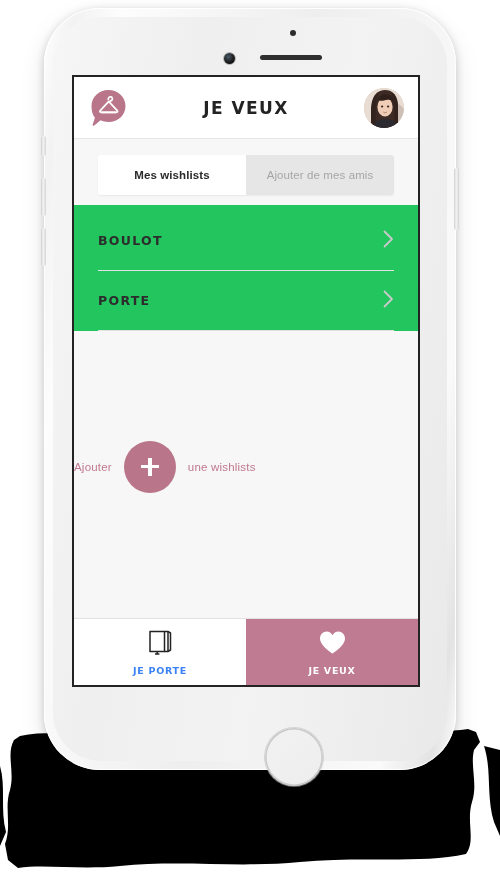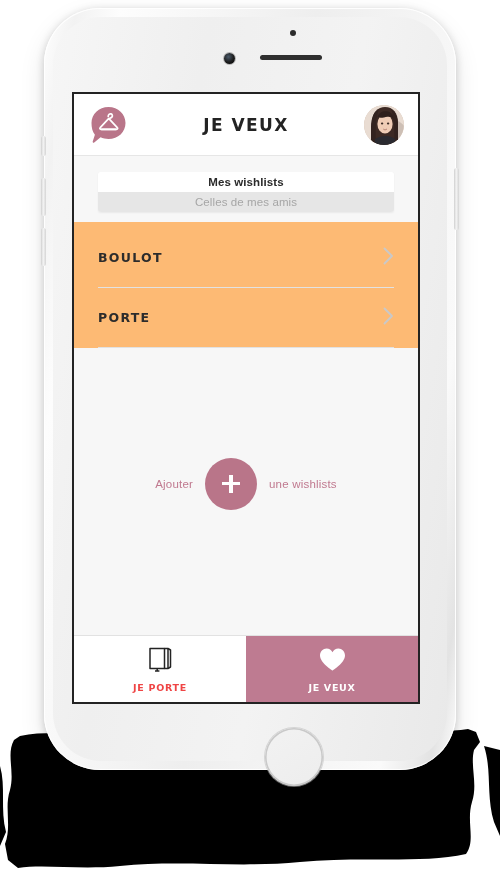--- a/index.html
+++ b/index.html
@@ -102,21 +102,21 @@
     box-shadow:
       inset 0 0 0 1.6px #c9c9c9,
       0 0 0 1px rgba(190,190,190,0.55);
     z-index: 3;
   }
 
   
   .screen {
     position: absolute;
     left: 72px;
-    top: 92px;
+    top: 75px;
     width: 348px;
     height: 612px;
     background: #f7f7f7;
     border: 2px solid #232323;
     box-sizing: border-box;
     overflow: hidden;
     display: flex;
     flex-direction: column;
     z-index: 4;
   }
@@ -160,21 +160,20 @@
   .tabs-wrap {
     padding: 16px 24px 10px 24px;
     background: #f7f7f7;
   }
   .tabs {
     display: flex;
     height: 40px;
     border-radius: 3px;
     overflow: hidden;
     box-shadow: 0 1px 2px rgba(0,0,0,0.06);
-    flex-direction: column;
   }
   .tab {
     flex: 1;
     display: flex;
     align-items: center;
     justify-content: center;
     font-size: 11.5px;
     letter-spacing: 0.1px;
     cursor: pointer;
     user-select: none;
@@ -186,21 +185,21 @@
   }
   .tab.inactive {
     background: #e6e6e6;
     color: #a6a6a6;
     font-weight: 400;
   }
 
   
   .list {
     padding: 6px 24px 0 24px;
-    background: #fdba74;
+    background: #22c55e;
   }
   .list-row {
     display: flex;
     align-items: center;
     justify-content: space-between;
     height: 59px;
     border-bottom: 1px solid #e2e2e2;
     cursor: pointer;
   }
   .list-row-label {
@@ -210,21 +209,21 @@
     letter-spacing: 1.3px;
     color: #2c2c2c;
   }
   .chev { flex: 0 0 auto; }
 
   
   .add-area {
     flex: 1;
     display: flex;
     align-items: center;
-    justify-content: center;
+    justify-content: flex-start;
     background: #f7f7f7;
     gap: 12px;
     padding-bottom: 16px;
   }
   .add-text {
     font-size: 11.5px;
     color: #c0798f;
     letter-spacing: 0.2px;
   }
   .add-btn {
@@ -258,21 +257,21 @@
   }
   .nav-item {
     flex: 1;
     display: flex;
     flex-direction: column;
     align-items: center;
     justify-content: center;
     gap: 5px;
     cursor: pointer;
   }
-  .nav-item.inactive { background: #ffffff; color: #ef4444; }
+  .nav-item.inactive { background: #ffffff; color: #3b82f6; }
   .nav-item.active   { background: #be7b91; color: #ffffff; }
   .nav-label {
     font-family: "DejaVu Sans", sans-serif;
     font-weight: 700;
     font-size: 9.5px;
     letter-spacing: 0.7px;
   }
 </style>
 </head>
 <body>
@@ -359,21 +358,21 @@
           <path d="M11,44 L11,34 C14,32 18,31 21,31 C25,31 29,32 31,34 L31,44 Z" fill="#2a2a30"></path>
         </g>
       </svg>
     </div>
 
   </div>
 
   <div class="tabs-wrap">
     <div class="tabs">
       <div class="tab active">Mes wishlists</div>
-      <div class="tab inactive">Celles de mes amis</div>
+      <div class="tab inactive">Ajouter de mes amis</div>
     </div>
   </div>
 
   <div class="list">
 
     <div class="list-row">
       <span class="list-row-label">BOULOT</span>
       <span class="chev">
         <svg width="11" height="18" viewBox="0 0 11 18" xmlns="http://www.w3.org/2000/svg">
           <path d="M1.5,1.5 L9,9 L1.5,16.5" stroke="#c9c9c9" stroke-width="1.8" fill="none" stroke-linecap="round" stroke-linejoin="round"></path>

